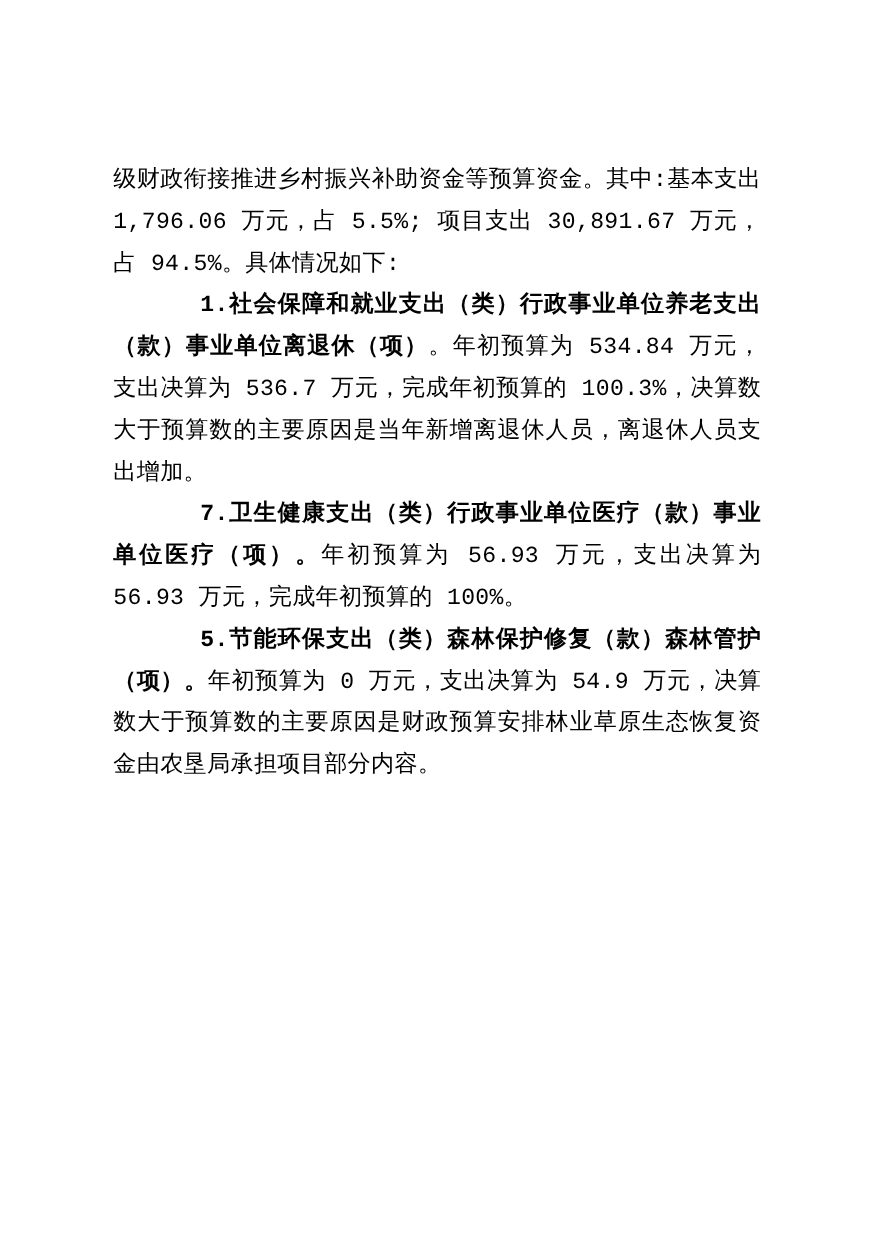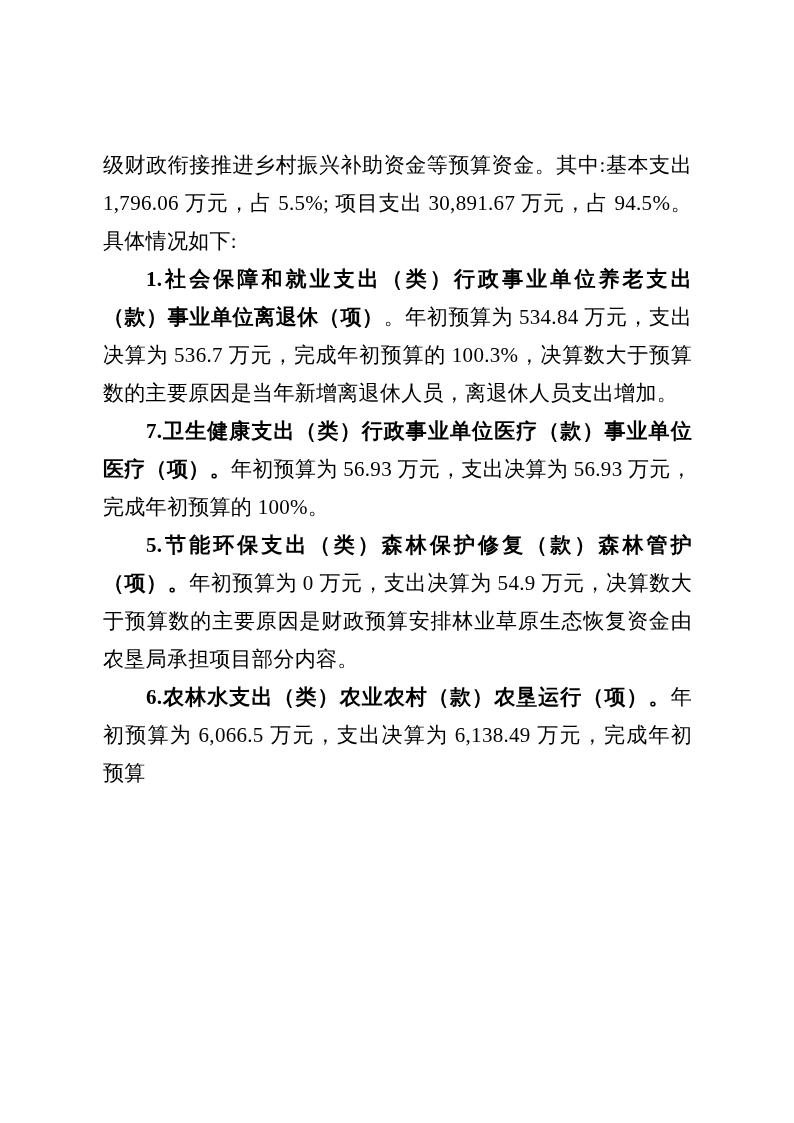--- a/index.html
+++ b/index.html
@@ -6,21 +6,21 @@
     margin: 0;
     padding: 0;
     background: #ffffff;
   }
   .sheet {
     position: relative;
     width: 794px;
     height: 828px;
     background: #ffffff;
     overflow: hidden;
-    font-family: Liberation Serif, serif;
+    font-family: Liberation Mono, monospace;
     color: #000000;
   }
   .doc-body {
     position: absolute;
     left: 103px;
     top: 146px;
     width: 589px;
     font-size: 21px;
     line-height: 38px;
     text-align: justify;
@@ -32,20 +32,21 @@
     padding: 0;
   }
   .doc-body p.para.indent {
     text-indent: 43px;
   }
   .run {
     font-weight: 400;
   }
   .run.bold {
     font-weight: 700;
+    margin-left: 36px;
   }
   .page-number {
     position: absolute;
     top: 990px;
     left: 103px;
     width: 589px;
     text-align: right;
     font-size: 18px;
     line-height: 24px;
     letter-spacing: 0.5px;
@@ -54,16 +55,15 @@
 </style>
 </head>
 <body>
 
 <div class="sheet">
   <main class="doc-body">
       <p class="para"><span class="run">级财政衔接推进乡村振兴补助资金等预算资金。其中:基本支出 1,796.06 万元，占 5.5%; 项目支出 30,891.67 万元，占 94.5%。具体情况如下:</span></p>
       <p class="para indent"><span class="run bold">1.社会保障和就业支出（类）行政事业单位养老支出（款）事业单位离退休（项）</span><span class="run">。年初预算为 534.84 万元，支出决算为 536.7 万元，完成年初预算的 100.3%，决算数大于预算数的主要原因是当年新增离退休人员，离退休人员支出增加。</span></p>
       <p class="para indent"><span class="run bold">7.卫生健康支出（类）行政事业单位医疗（款）事业单位医疗（项）。</span><span class="run">年初预算为 56.93 万元，支出决算为 56.93 万元，完成年初预算的 100%。</span></p>
       <p class="para indent"><span class="run bold">5.节能环保支出（类）森林保护修复（款）森林管护（项）。</span><span class="run">年初预算为 0 万元，支出决算为 54.9 万元，决算数大于预算数的主要原因是财政预算安排林业草原生态恢复资金由农垦局承担项目部分内容。</span></p>
-      <p class="para indent"><span class="run bold">6.农林水支出（类）农业农村（款）农垦运行（项）。</span><span class="run">年初预算为 6,066.5 万元，支出决算为 6,138.49 万元，完成年初预算</span></p>
     </main>
   <footer class="page-number">-16-</footer>
 </div>
 
 </body></html>

